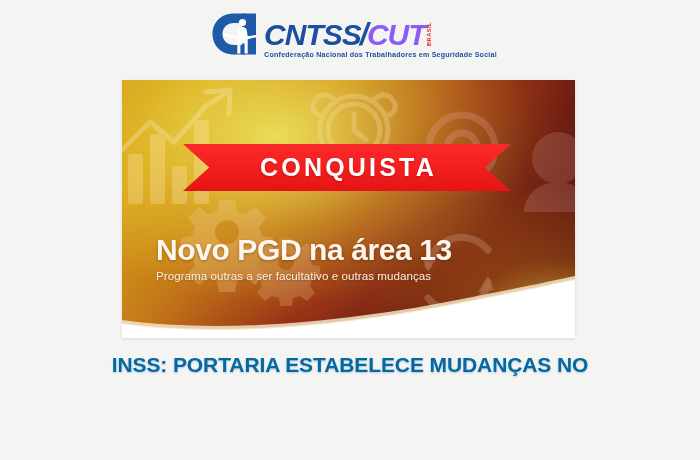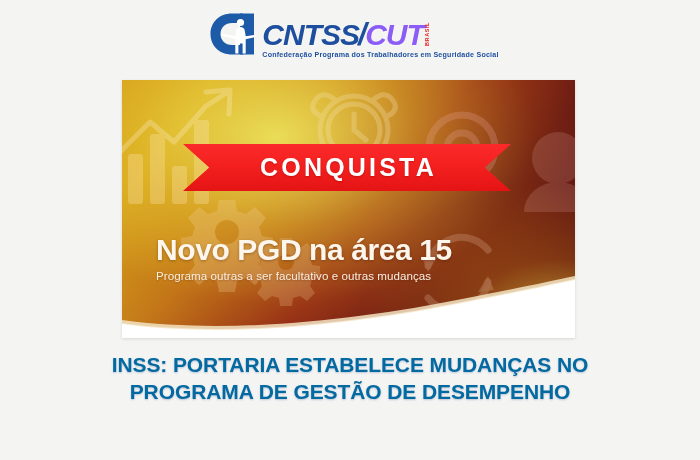--- a/index.html
+++ b/index.html
@@ -219,21 +219,21 @@
       </svg>
     </div>
 
     <div id="logo-text-block">
       <div id="logo-wordmark">
         <span class="wm-blue">CNTSS</span>
         <span class="wm-slash">/</span>
         <span class="wm-red">CUT</span>
         <span class="wm-brasil">BRASIL</span>
       </div>
-      <div id="logo-tagline">Confederação Programa dos Trabalhadores em Seguridade Social</div>
+      <div id="logo-tagline">Confederação Nacional dos Trabalhadores em Seguridade Social</div>
     </div>
 
   </div>
 </div>
 
 <div id="banner-card">
 
   <div id="banner-bg"></div>
 
   <div id="banner-icons">
@@ -291,29 +291,28 @@
       </g>
     </svg>
   </div>
 
   <div id="ribbon">
     <div id="ribbon-shape"></div>
     <div id="ribbon-label">CONQUISTA</div>
   </div>
 
   <div id="banner-text">
-    <div id="banner-title">Novo PGD na área 15</div>
+    <div id="banner-title">Novo PGD na área 13</div>
     <div id="banner-subtitle">Programa outras a ser facultativo e outras mudanças</div>
   </div>
 
   <div id="banner-wave">
     <svg viewBox="0 0 453 62" preserveAspectRatio="none" aria-hidden="true">
       <path d="M0 47 C 110 62, 240 46, 340 26 C 392 16, 430 8, 453 3 L453 62 L0 62 Z" fill="#ffffff"></path>
       <path d="M0 44 C 110 59, 240 43, 340 23 C 392 13, 430 5, 453 0 L453 4 C 430 9, 392 17, 340 27 C 240 47, 110 63, 0 48 Z" fill="#f3e4c4" opacity="0.85"></path>
     </svg>
   </div>
 
 </div>
 
 <div id="article-headline">
   <span class="hl-line">INSS: PORTARIA ESTABELECE MUDANÇAS NO</span>
-  <span class="hl-line">PROGRAMA DE GESTÃO DE DESEMPENHO</span>
 </div>
 
 </body></html>

